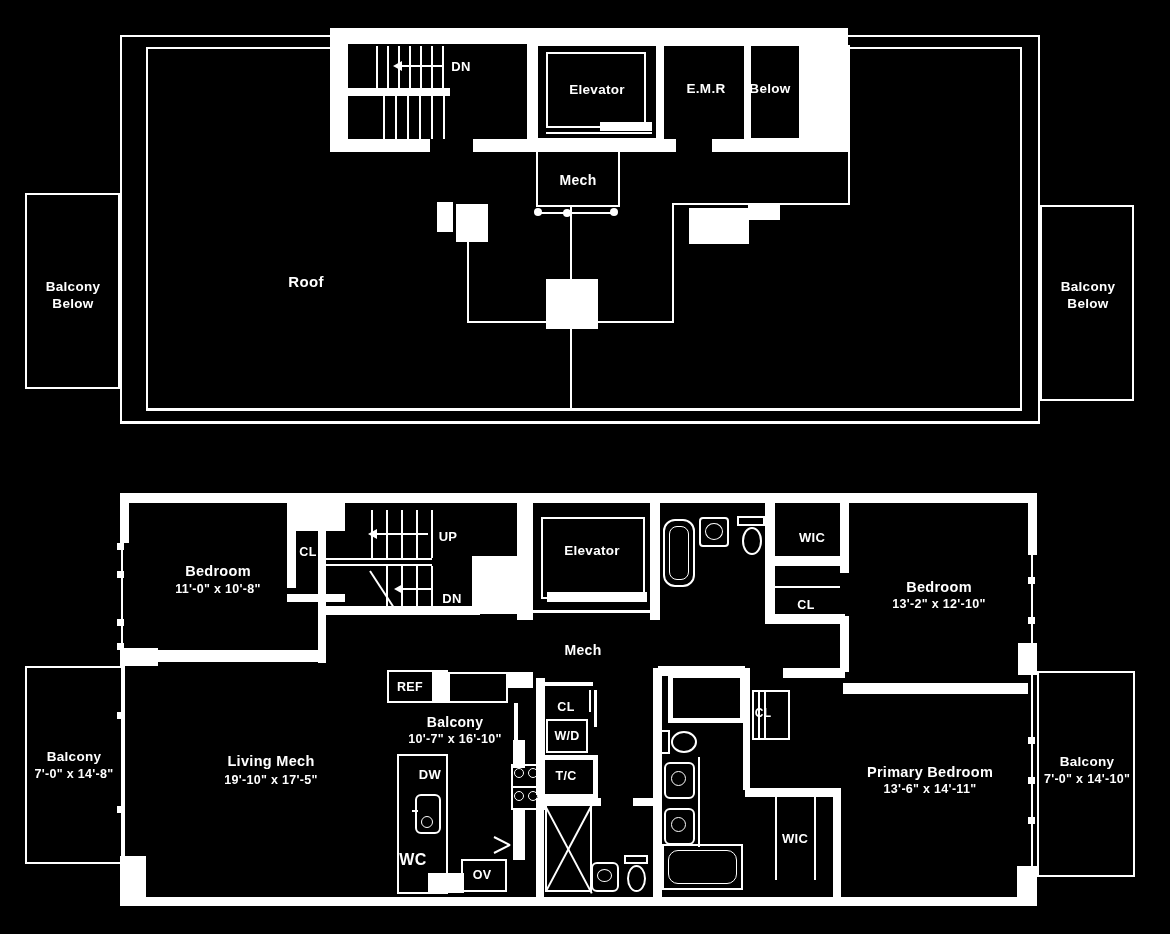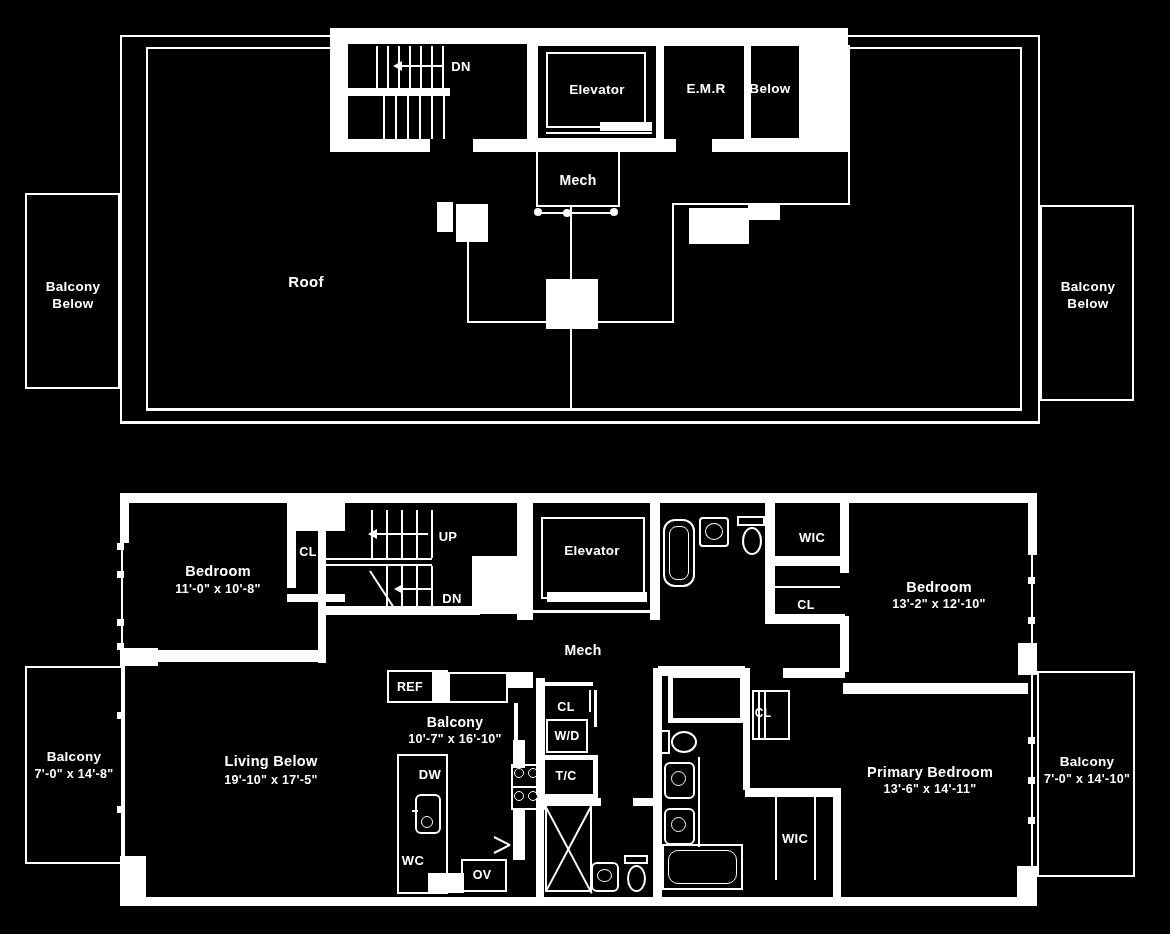--- a/index.html
+++ b/index.html
@@ -216,27 +216,27 @@
       <div class="lab" style="left: 448px; top: 536px; font-size: 13px;">UP</div>
       <div class="lab" style="left: 452px; top: 598px; font-size: 13px;">DN</div>
       <div class="lab" style="left: 592px; top: 551px; font-size: 13.5px;">Elevator</div>
       <div class="lab" style="left: 812px; top: 537px; font-size: 13px;">WIC</div>
       <div class="lab" style="left: 806px; top: 605px; font-size: 12.5px;">CL</div>
       <div class="lab" style="left: 939px; top: 587px; font-size: 14.5px;">Bedroom</div>
       <div class="lab" style="left: 939px; top: 604px; font-size: 12.5px;">13'-2" x 12'-10"</div>
       <div class="lab" style="left: 583px; top: 650px; font-size: 14px;">Mech</div>
       <div class="lab" style="left: 74px; top: 757px; font-size: 13.5px;">Balcony</div>
       <div class="lab" style="left: 74px; top: 774px; font-size: 12.5px;">7'-0" x 14'-8"</div>
-      <div class="lab" style="left: 271px; top: 761px; font-size: 14.5px;">Living Below</div>
+      <div class="lab" style="left: 271px; top: 761px; font-size: 14.5px;">Living Mech</div>
       <div class="lab" style="left: 271px; top: 780px; font-size: 12.5px;">19'-10" x 17'-5"</div>
       <div class="lab" style="left: 455px; top: 722px; font-size: 14px;">Balcony</div>
       <div class="lab" style="left: 455px; top: 739px; font-size: 12.5px;">10'-7" x 16'-10"</div>
       <div class="lab" style="left: 410px; top: 687px; font-size: 12.5px;">REF</div>
       <div class="lab" style="left: 430px; top: 774px; font-size: 13px;">DW</div>
-      <div class="lab" style="left: 413px; top: 860px; font-size: 13px;">WC</div>
+      <div class="lab" style="left: 413px; top: 860px; font-size: 16px;">WC</div>
       <div class="lab" style="left: 482px; top: 875px; font-size: 12.5px;">OV</div>
       <div class="lab" style="left: 566px; top: 707px; font-size: 12.5px;">CL</div>
       <div class="lab" style="left: 567px; top: 736px; font-size: 12.5px;">W/D</div>
       <div class="lab" style="left: 566px; top: 776px; font-size: 12.5px;">T/C</div>
       <div class="lab" style="left: 763px; top: 713px; font-size: 12px;">CL</div>
       <div class="lab" style="left: 795px; top: 838px; font-size: 13px;">WIC</div>
       <div class="lab" style="left: 930px; top: 772px; font-size: 14.5px;">Primary Bedroom</div>
       <div class="lab" style="left: 930px; top: 789px; font-size: 12.5px;">13'-6" x 14'-11"</div>
       <div class="lab" style="left: 1087px; top: 762px; font-size: 13.5px;">Balcony</div>
       <div class="lab" style="left: 1087px; top: 779px; font-size: 12.5px;">7'-0" x 14'-10"</div>

